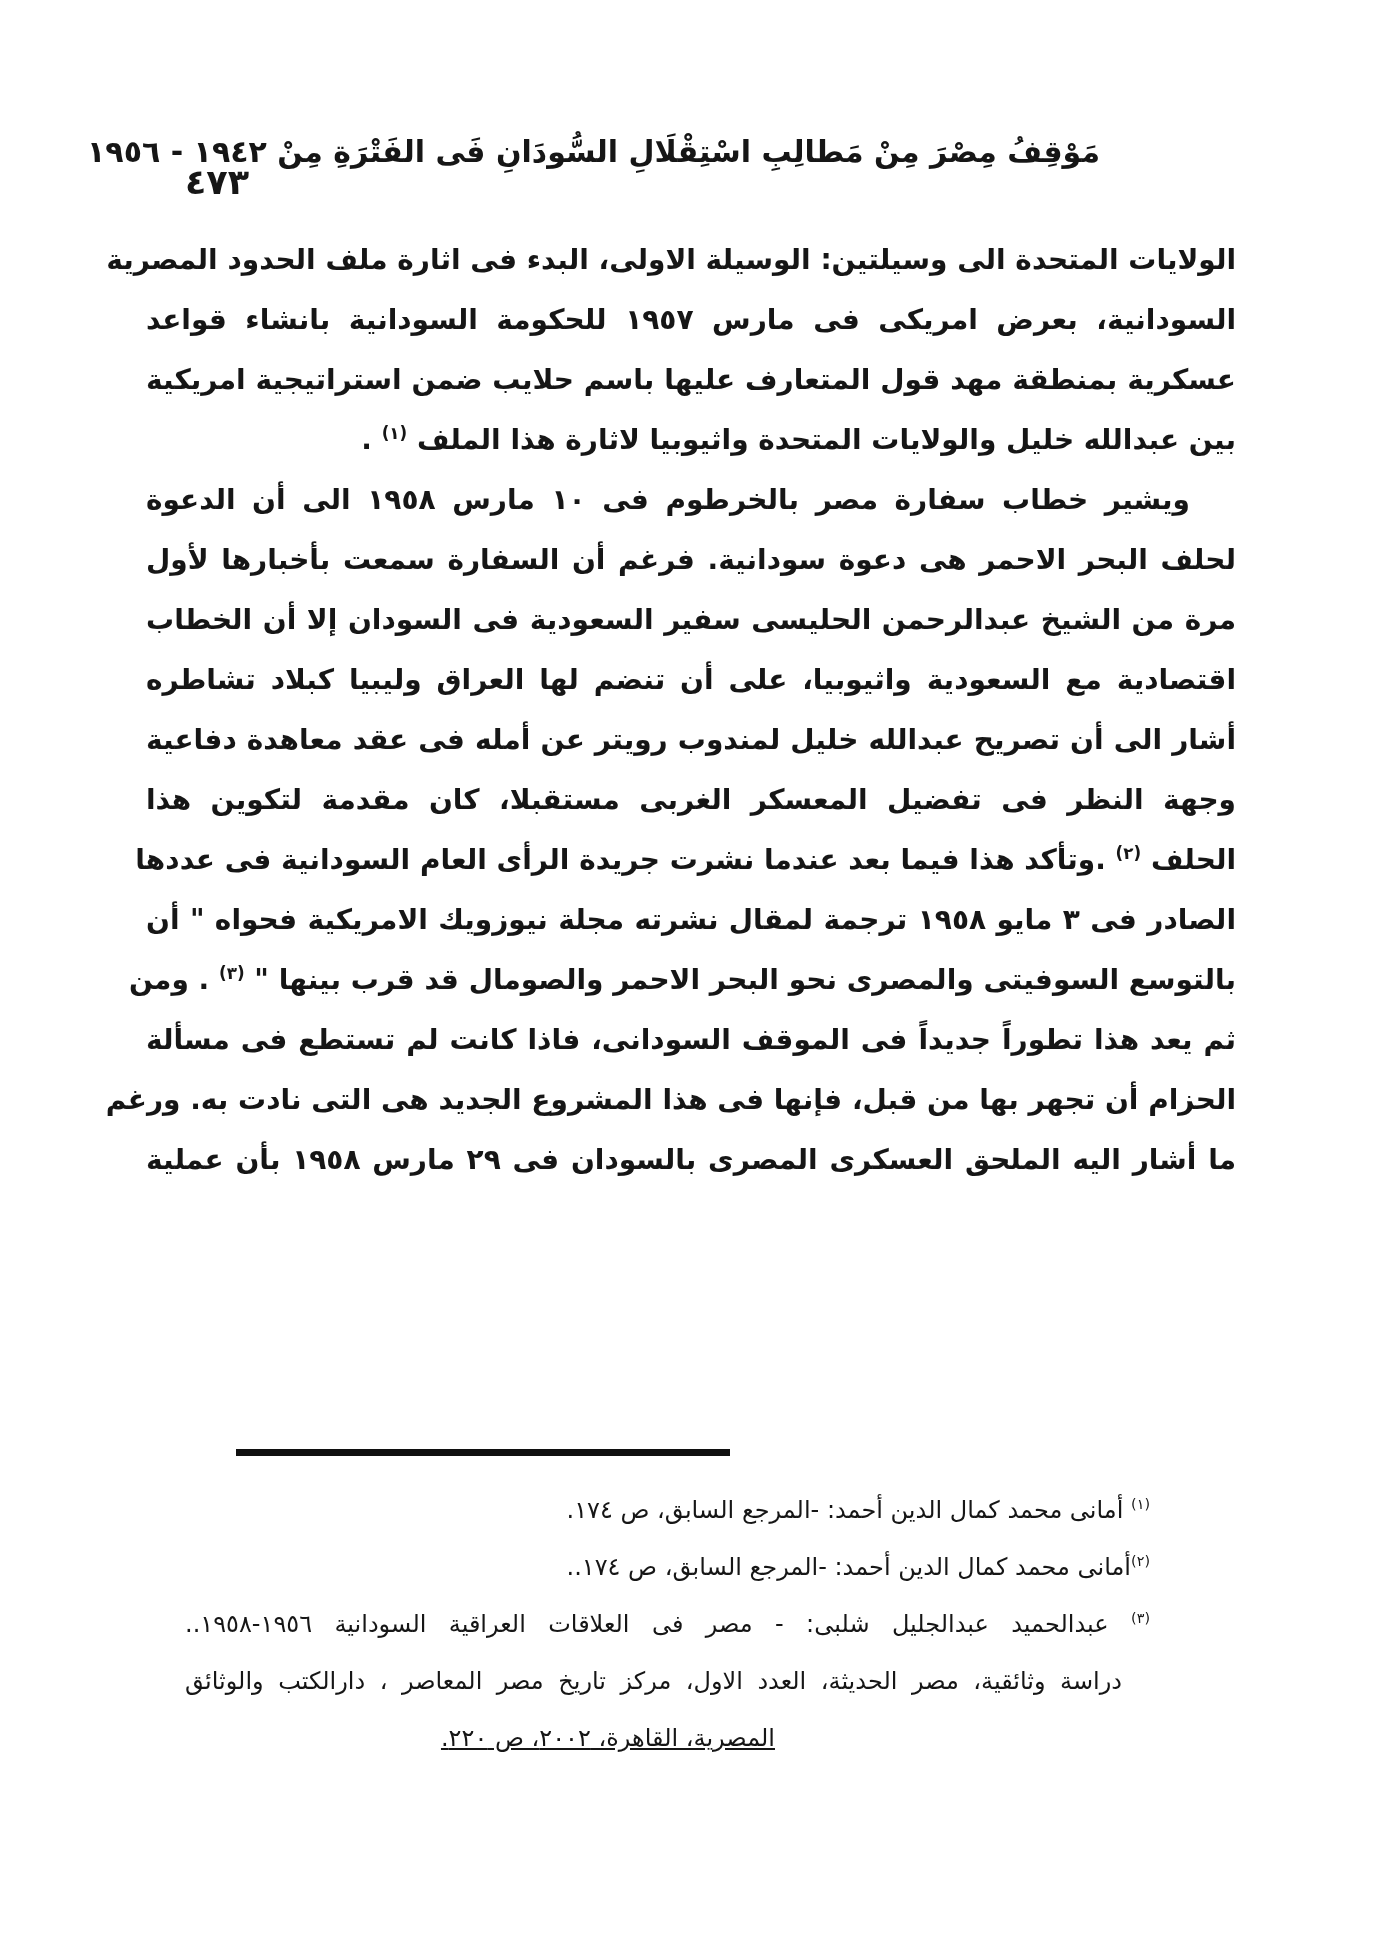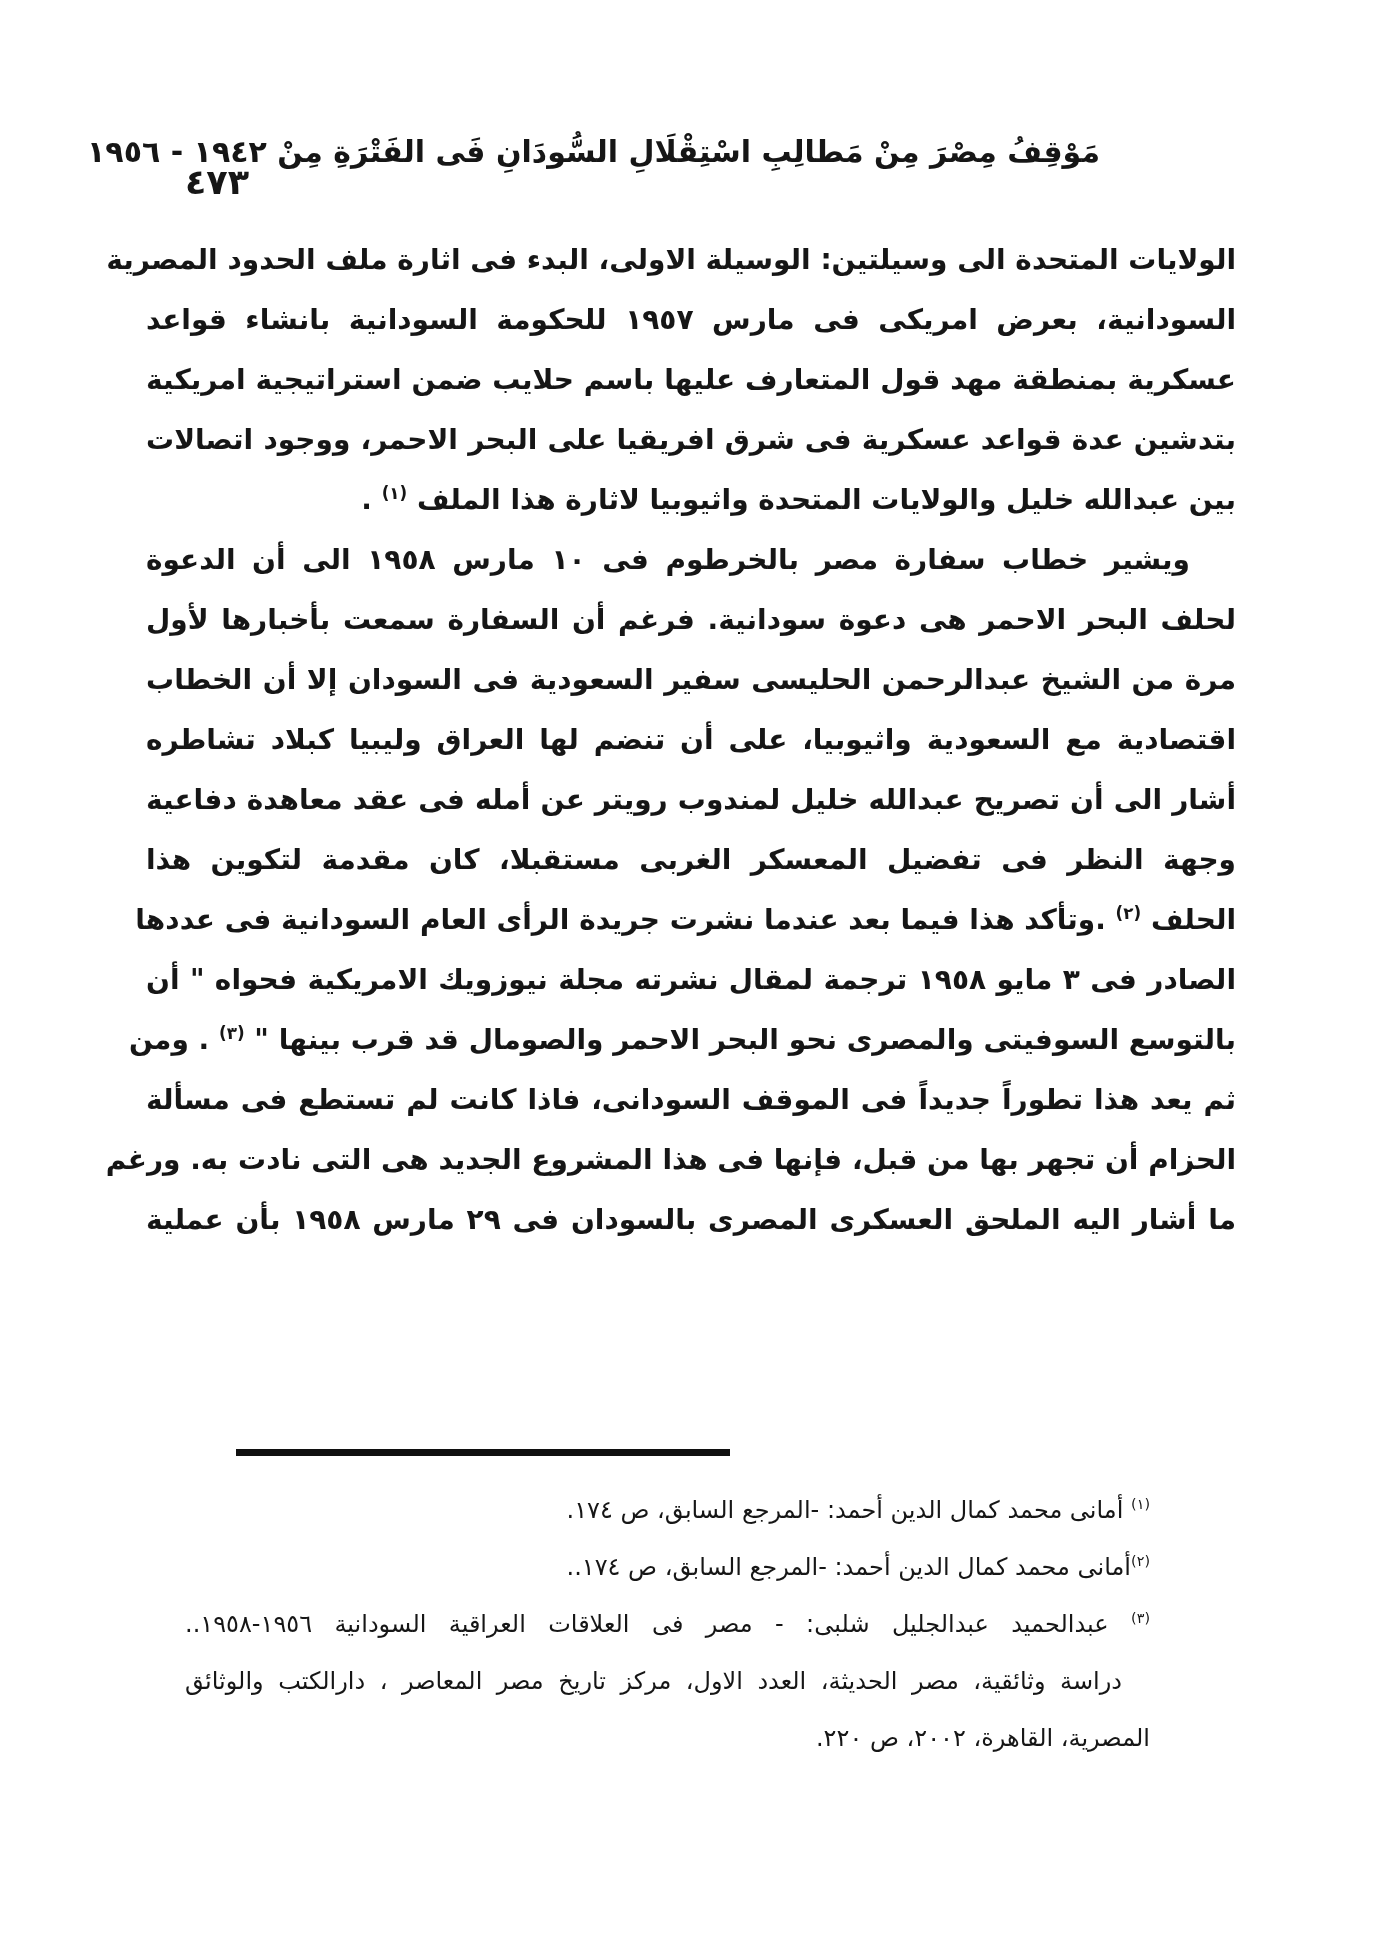--- a/index.html
+++ b/index.html
@@ -57,37 +57,36 @@
   }
   .footnote-line{
     display:block;height:57px;line-height:57px;
     text-align:left;text-align-last:right;-moz-text-align-last:right;
     white-space:nowrap;
   }
   .footnote-line--just{
     text-align:justify;text-align-last:justify;-moz-text-align-last:justify;
   }
   .footnote-line--cont{margin-right:28px;}
-  .footnote-line--last{}
+  .footnote-line--last{margin-right:375px;text-decoration:underline;}
 </style>
 </head>
 <body>
 
 <div class="page">
 
   <div class="header">
     <div class="running-title">مَوْقِفُ مِصْرَ مِنْ مَطالِبِ اسْتِقْلَالِ السُّودَانِ فَى الفَتْرَةِ مِنْ ١٩٤٢ - ١٩٥٦</div>
     <div class="page-number">٤٧٣</div>
   </div>
 
   <div class="body-text">
     <span class="line">الولايات المتحدة الى وسيلتين: الوسيلة الاولى، البدء فى اثارة ملف الحدود المصرية</span>
     <span class="line">السودانية، بعرض امريكى فى مارس ١٩٥٧ للحكومة السودانية بانشاء قواعد</span>
     <span class="line">عسكرية بمنطقة مهد قول المتعارف عليها باسم حلايب ضمن استراتيجية امريكية</span>
-    <span class="line">بتدشين عدة قواعد عسكرية فى شرق افريقيا على البحر الاحمر، ووجود اتصالات</span>
     <span class="line line--para-end">بين عبدالله خليل والولايات المتحدة واثيوبيا لاثارة هذا الملف <sup>(١)</sup> .</span>
     <span class="line line--indent">ويشير خطاب سفارة مصر بالخرطوم فى ١٠ مارس ١٩٥٨ الى أن الدعوة</span>
     <span class="line">لحلف البحر الاحمر هى دعوة سودانية. فرغم أن السفارة سمعت بأخبارها لأول</span>
     <span class="line">مرة من الشيخ عبدالرحمن الحليسى سفير السعودية فى السودان إلا أن الخطاب</span>
     <span class="line">اقتصادية مع السعودية واثيوبيا، على أن تنضم لها العراق وليبيا كبلاد تشاطره</span>
     <span class="line">أشار الى أن تصريح عبدالله خليل لمندوب رويتر عن أمله فى عقد معاهدة دفاعية</span>
     <span class="line">وجهة النظر فى تفضيل المعسكر الغربى مستقبلا، كان مقدمة لتكوين هذا</span>
     <span class="line">الحلف <sup>(٢)</sup> .وتأكد هذا فيما بعد عندما نشرت جريدة الرأى العام السودانية فى عددها</span>
     <span class="line">الصادر فى ٣ مايو ١٩٥٨ ترجمة لمقال نشرته مجلة نيوزويك الامريكية فحواه " أن</span>
     <span class="line">بالتوسع السوفيتى والمصرى نحو البحر الاحمر والصومال قد قرب بينها " <sup>(٣)</sup> . ومن</span>

